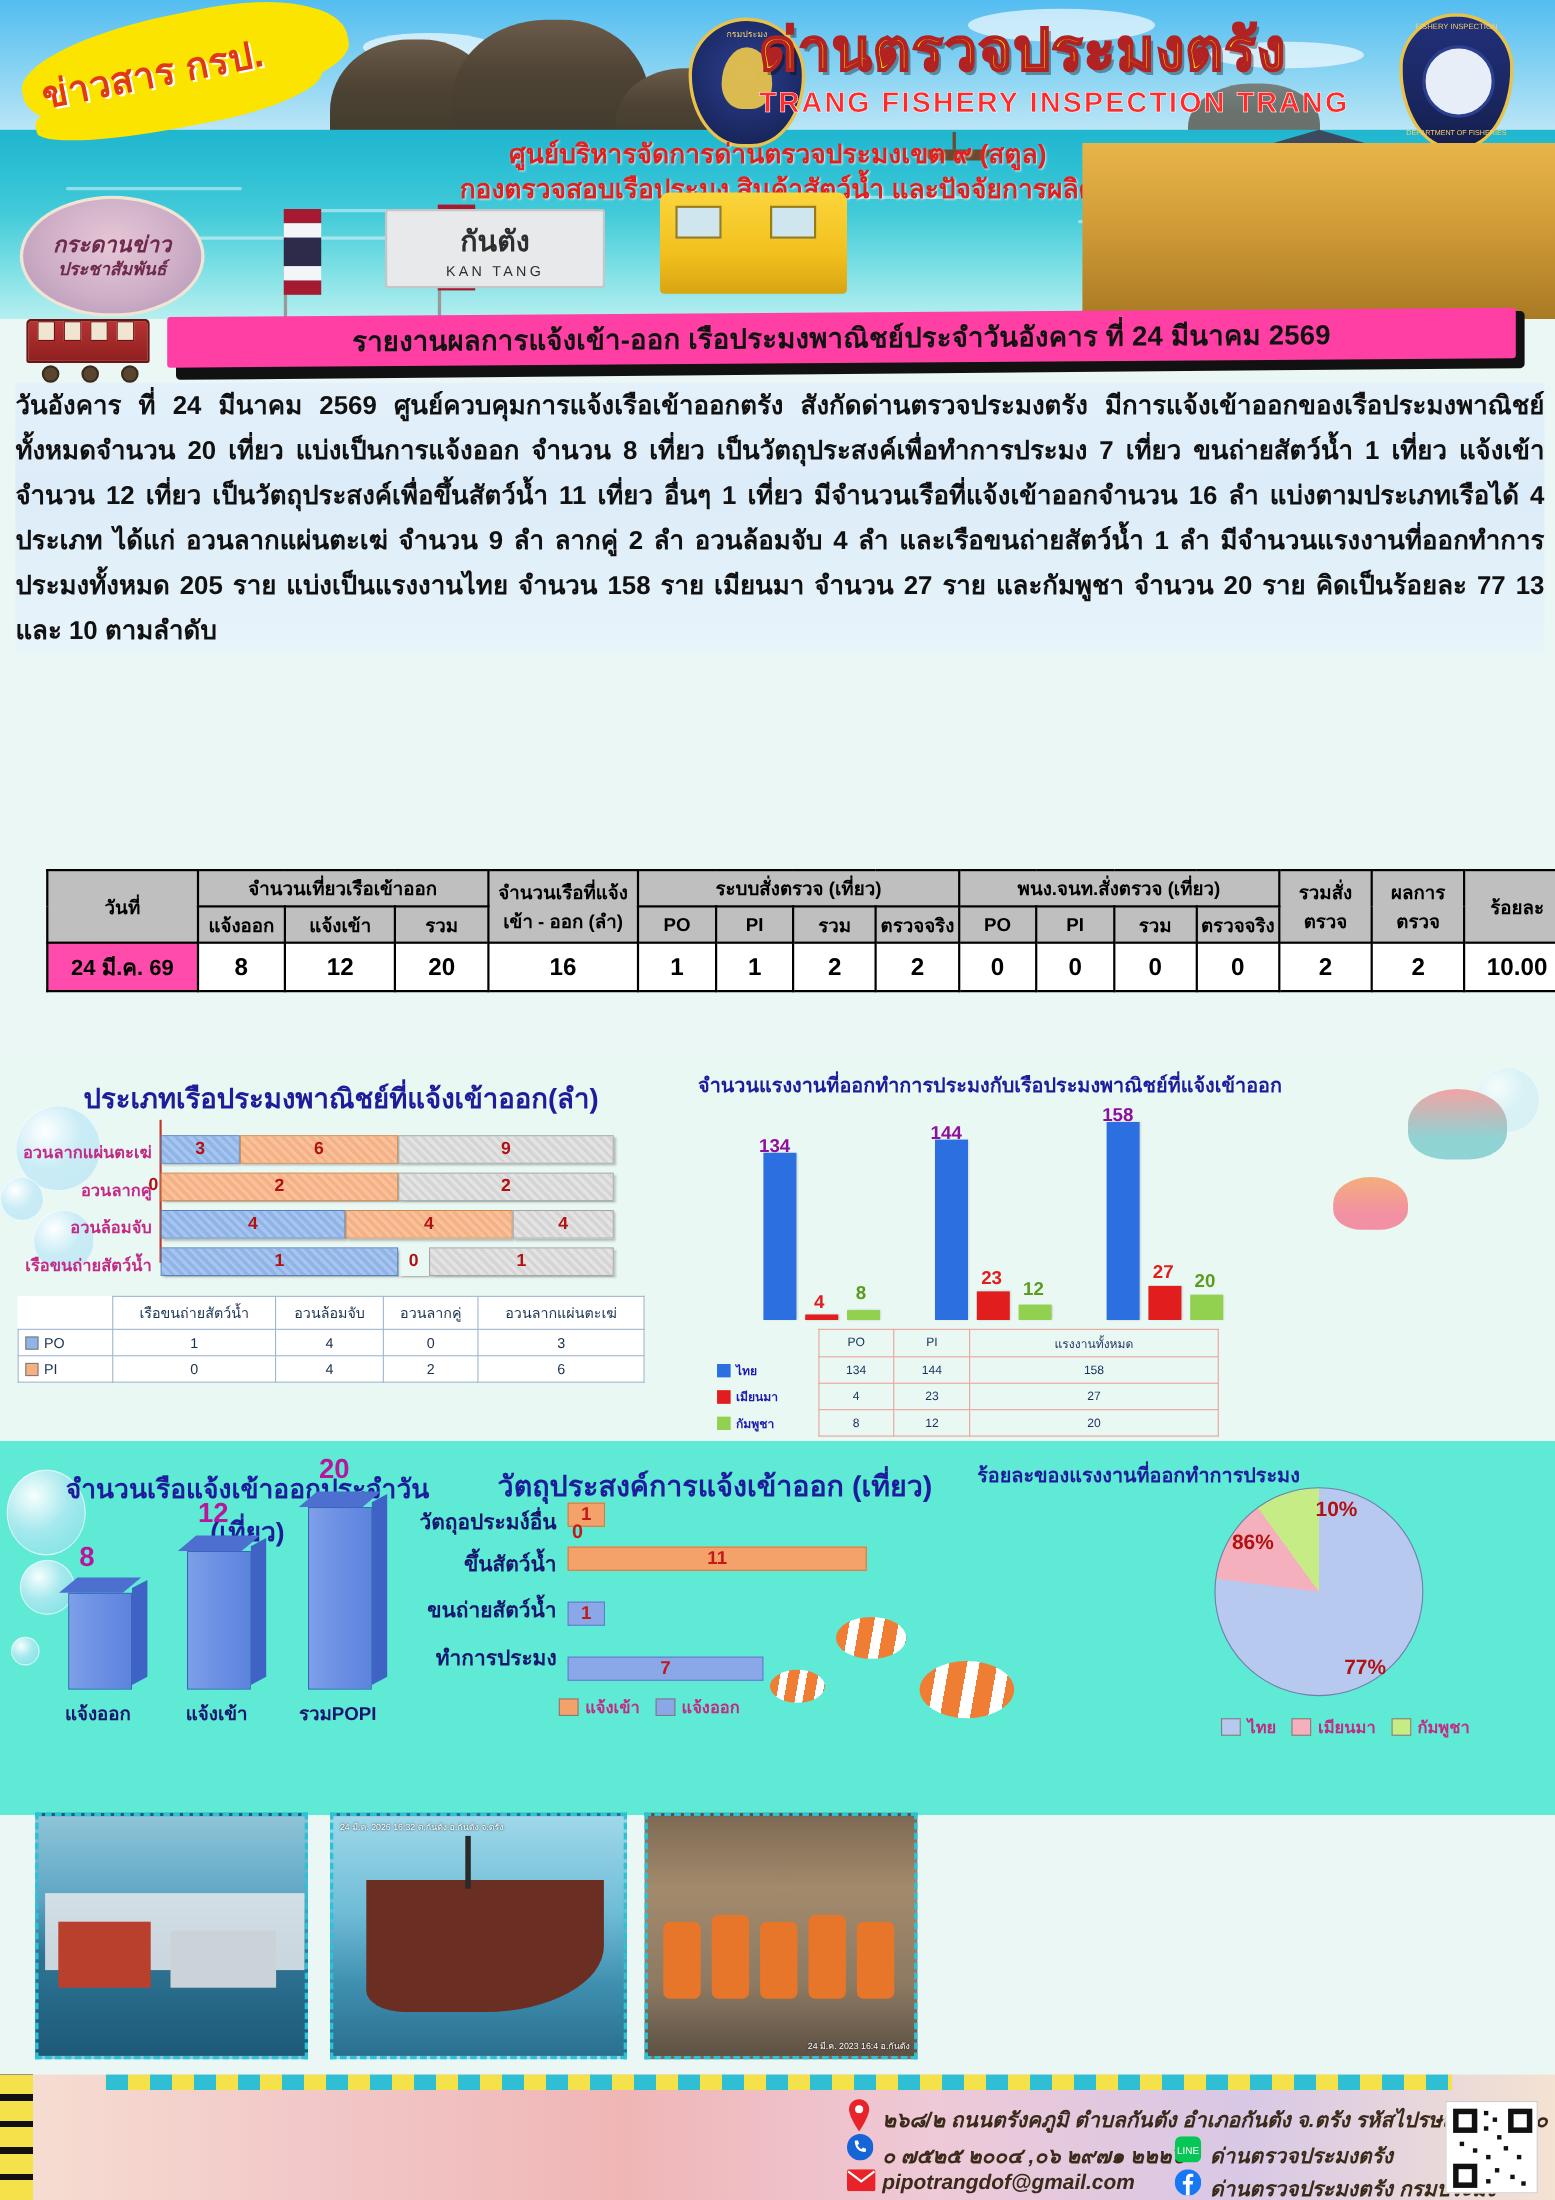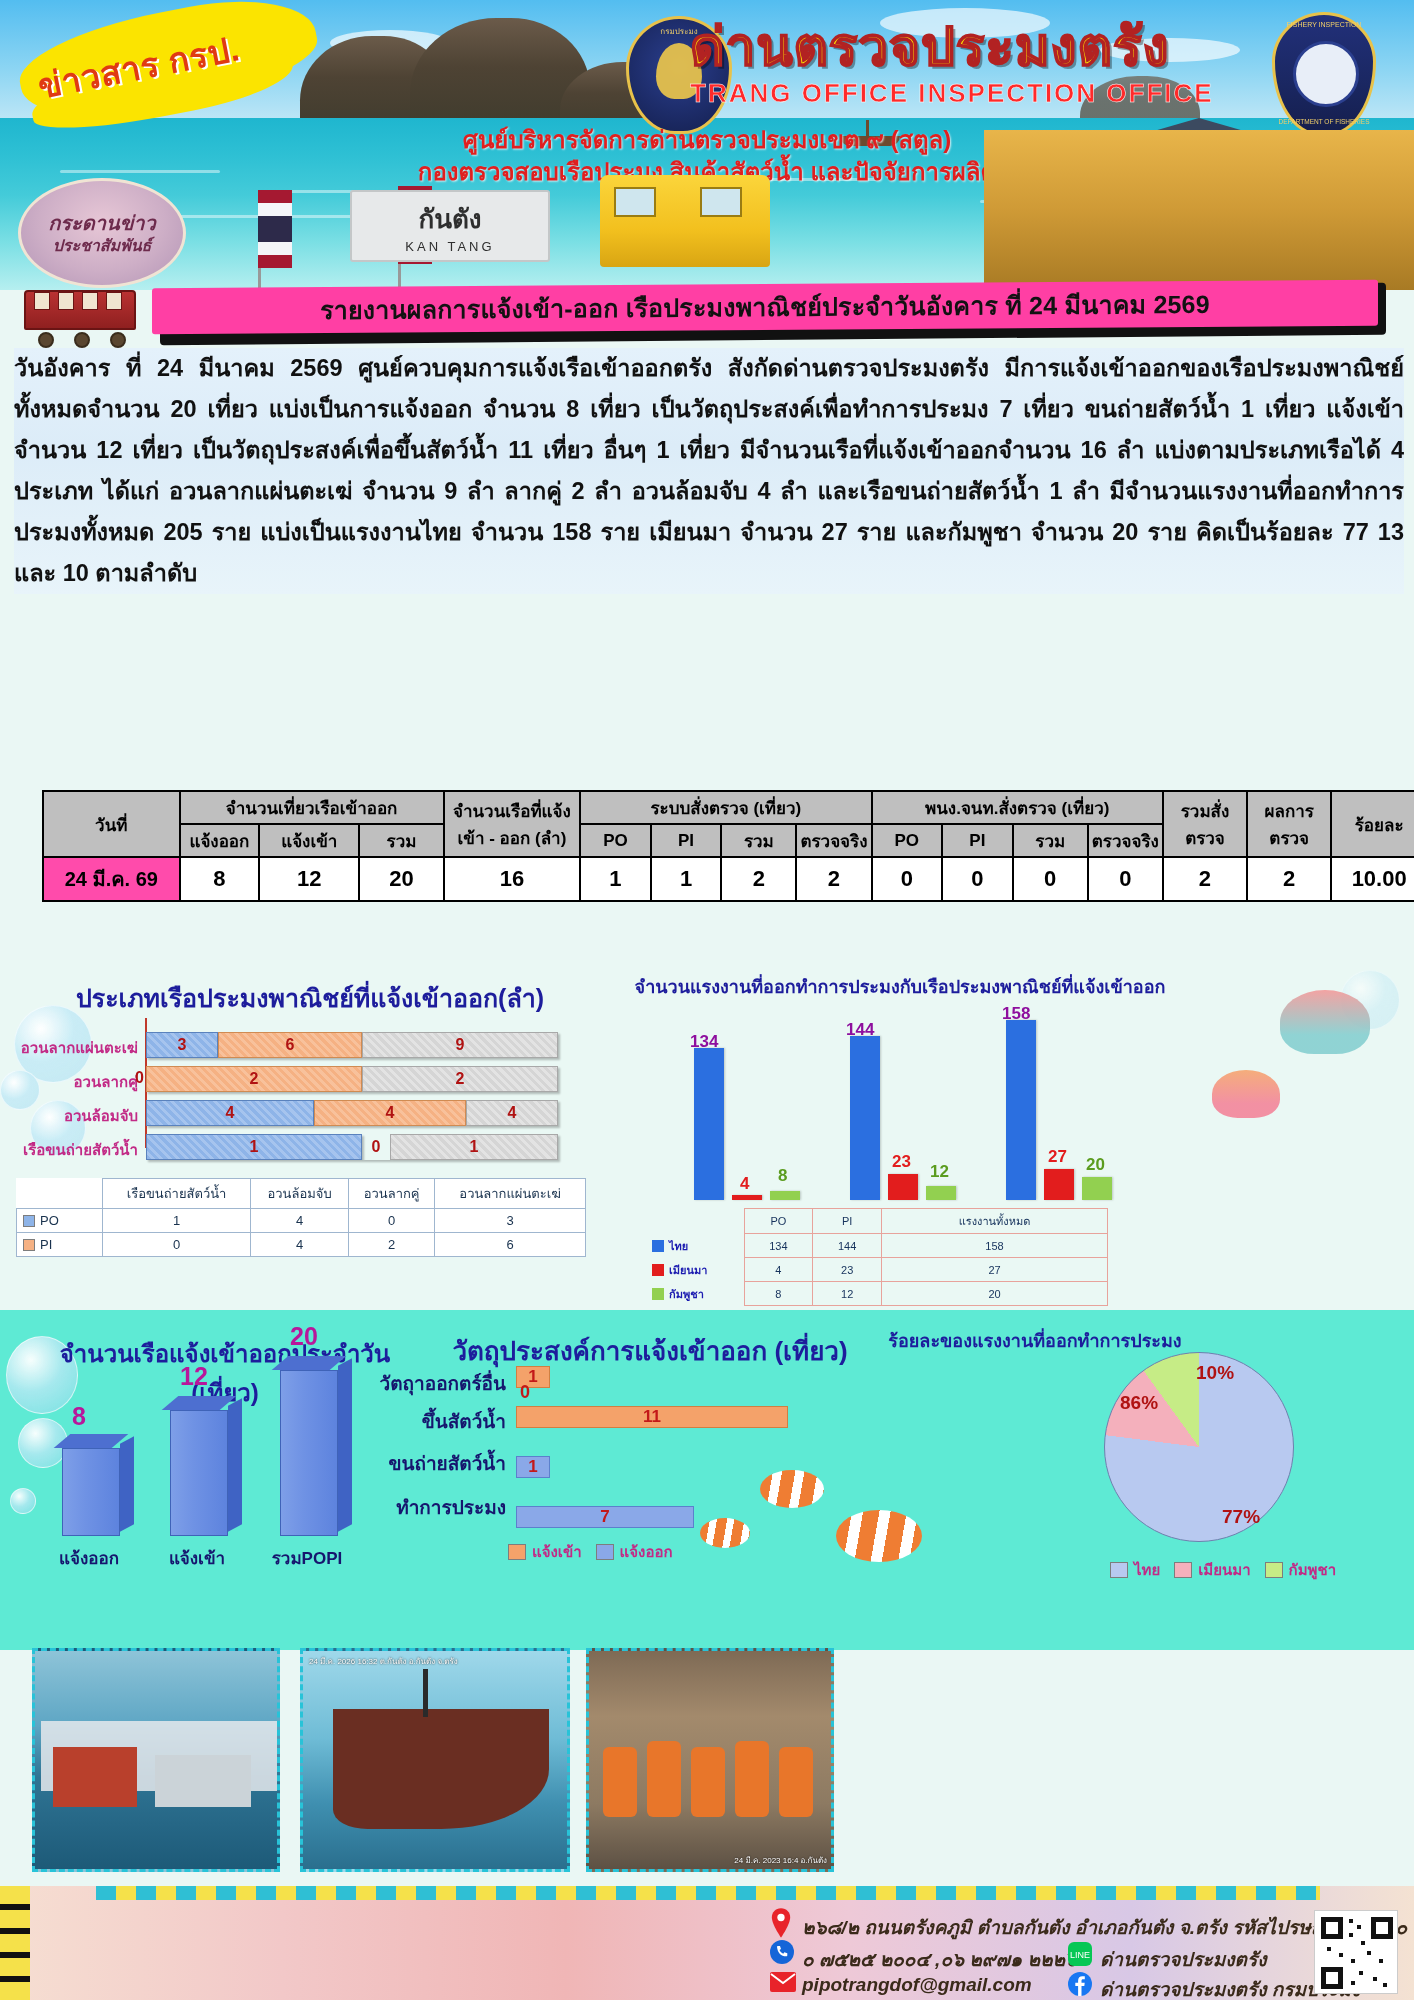--- a/index.html
+++ b/index.html
@@ -320,21 +320,21 @@
   <div class="dof-seal">
     <div class="sealtxt">กรมประมง</div>
   </div>
   <div class="fi-badge">
     <div class="t1">FISHERY INSPECTION</div>
     <div class="ring"></div>
     <div class="t2">DEPARTMENT OF FISHERIES</div>
   </div>
 
   <div class="office-th">ด่านตรวจประมงตรัง</div>
-  <div class="office-en">TRANG OFFICE INSPECTION OFFICE</div>
+  <div class="office-en">TRANG FISHERY INSPECTION TRANG</div>
   <div class="center-line1">ศูนย์บริหารจัดการด่านตรวจประมงเขต ๙ (สตูล)</div>
   <div class="center-line2">กองตรวจสอบเรือประมง สินค้าสัตว์น้ำ และปัจจัยการผลิต</div>
 
   <div class="pier-roof"></div>
   <div class="pier"></div>
 
   <div class="flagpole" style="left:258px;top:190px;height:100px;"></div>
   <div class="flag" style="left:258px;top:190px;">
     <div class="b1"></div>
       <div class="b2"></div>
@@ -578,21 +578,21 @@
   <div class="bar3d-cat" style="left:142px;top:234px;width:110px;">แจ้งเข้า</div>
 
   <div class="bar3d-val" style="left:290px;top:12px;">20</div>
   <div class="bar3d-top" style="left:280px;top:46px;width:58px;height:14px;transform:skewX(-50deg);"></div>
   <div class="bar3d-front" style="left:280px;top:60px;width:58px;height:166px;"></div>
   <div class="bar3d-side" style="left:338px;top:52px;width:14px;height:166px;transform:skewY(-28deg);"></div>
   <div class="bar3d-cat" style="left:252px;top:234px;width:110px;">รวมPOPI</div>
 
   <div class="chart-title" style="left:400px;top:20px;width:500px;font-size:26px;">วัตถุประสงค์การแจ้งเข้าออก (เที่ยว)</div>
 
-  <div class="plabel" style="left:350px;top:58px;width:156px;">วัตถุาออกตร์อื่น</div>
+  <div class="plabel" style="left:350px;top:58px;width:156px;">วัตถุอประมง์อื่น</div>
   <div class="pbar in" style="left:516px;top:56px;width:34px;">1</div>
   <div style="position:absolute;left:520px;top:72px;font-size:18px;font-weight:bold;color:#c31919;">0</div>
 
   <div class="plabel" style="left:350px;top:96px;width:156px;">ขึ้นสัตว์น้ำ</div>
   <div class="pbar in" style="left:516px;top:96px;width:272px;">11</div>
 
   <div class="plabel" style="left:350px;top:138px;width:156px;">ขนถ่ายสัตว์น้ำ</div>
   <div class="pbar out" style="left:516px;top:146px;width:34px;">1</div>
 
   <div class="plabel" style="left:350px;top:182px;width:156px;">ทำการประมง</div>

